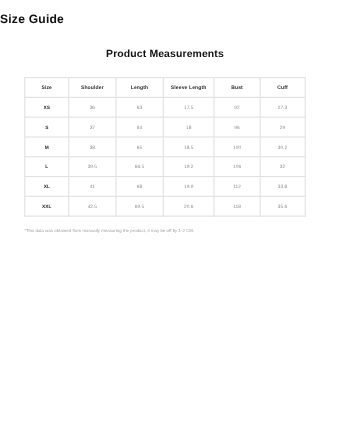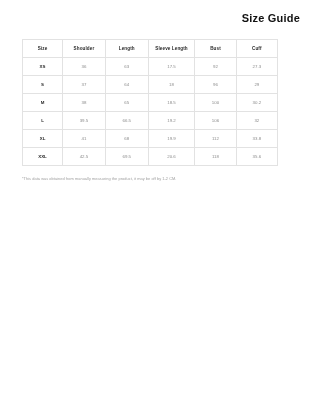--- a/index.html
+++ b/index.html
@@ -14,21 +14,21 @@
     color: #1a1a1a;
     overflow: hidden;
   }
   .page {
     width: 300px;
     height: 400px;
     position: relative;
     box-sizing: border-box;
   }
   .title-main {
-    text-align: right;
+    text-align: left;
     font-size: 11px;
     font-weight: bold;
     color: #111111;
     letter-spacing: 0.2px;
     margin: 0;
     padding-top: 12px;
   }
   .title-sub {
     text-align: center;
     font-size: 9.5px;
@@ -88,20 +88,21 @@
     text-align: left;
   }
 </style>
 </head>
 <body>
 
 <div class="page">
 
   <h1 class="title-main">Size Guide</h1>
 
+  <h2 class="title-sub">Product Measurements</h2>
 
   <div class="table-wrap">
     <table class="size-table">
       <colgroup>
         <col class="c-size">
         <col class="c-shoulder">
         <col class="c-length">
         <col class="c-sleeve">
         <col class="c-bust">
         <col class="c-cuff">

